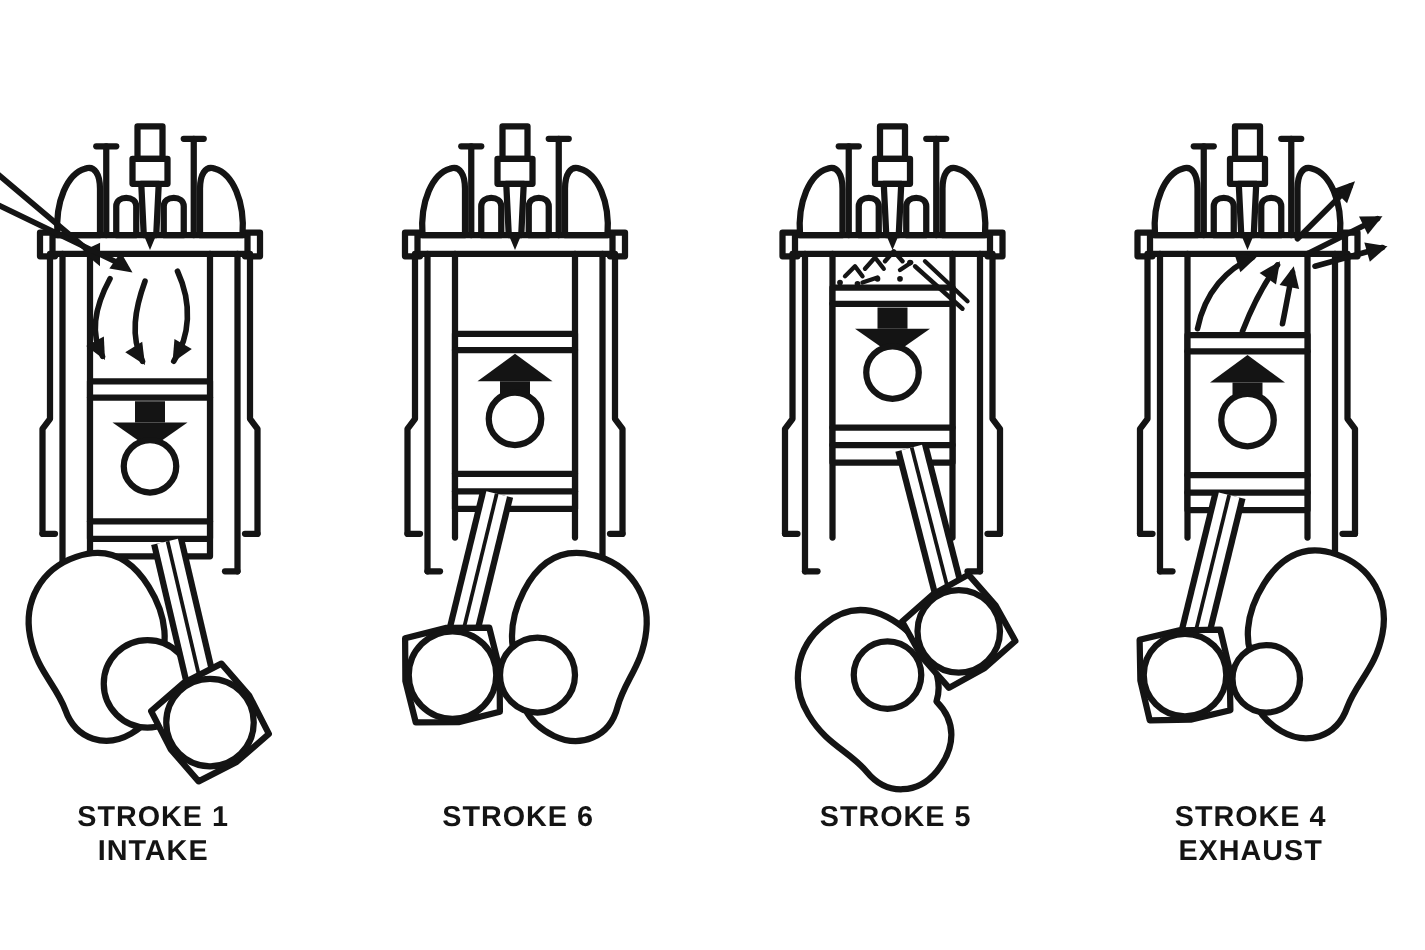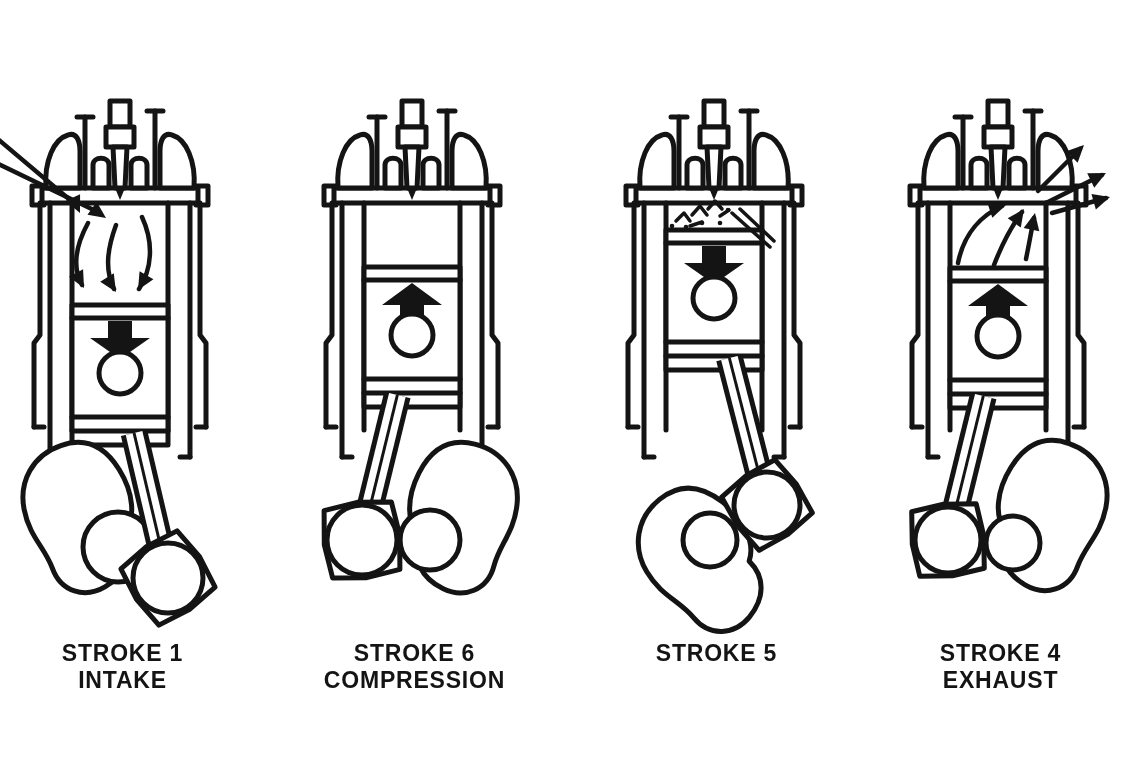--- a/index.html
+++ b/index.html
@@ -143,21 +143,20 @@
           <circle cx="158" cy="455" r="30" fill="#fff" stroke="#141414" stroke-width="5" stroke-linejoin="round"></circle>
           <path d="M125.3658536585366,310 L90,455" stroke="#141414" stroke-width="27" fill="none"></path>
           <path d="M125.3658536585366,310 L90,455" stroke="#fff" stroke-width="17" fill="none"></path>
           <path d="M125.3658536585366,310 L90,455" stroke="#141414" stroke-width="3" fill="none"></path>
           <polygon points="60.6,492.9 52.3,459.8 52.1,425.6 85.2,417.3 119.4,417.1 127.7,450.2 127.9,484.4 94.8,492.7" fill="#fff" stroke="#141414" stroke-width="5" stroke-linejoin="round"></polygon>
           <circle cx="90" cy="455" r="35" fill="#fff" stroke="#141414" stroke-width="5" stroke-linejoin="round"></circle>
         </g>
       </svg>
     <div class="caption">
       <div>STROKE 6</div>
-      <div>COMPRESSION</div>
     </div>
   </div>
 
   <div class="panel p3">
     <svg width="285" height="565" viewBox="0 0 285 565">
         <g>
           <rect x="52" y="101" width="12" height="19" fill="#fff" stroke="#141414" stroke-width="5" stroke-linejoin="round"></rect>
           <rect x="216" y="101" width="12" height="19" fill="#fff" stroke="#141414" stroke-width="5" stroke-linejoin="round"></rect>
           <rect x="62" y="103" width="156" height="15" fill="#fff" stroke="#141414" stroke-width="5" stroke-linejoin="round"></rect>
           <path d="M66,103 C64,76 74,54 88,50 C96,47 100,55 100,66 L100,103 Z" fill="#fff" stroke="#141414" stroke-width="5" stroke-linejoin="round"></path>

